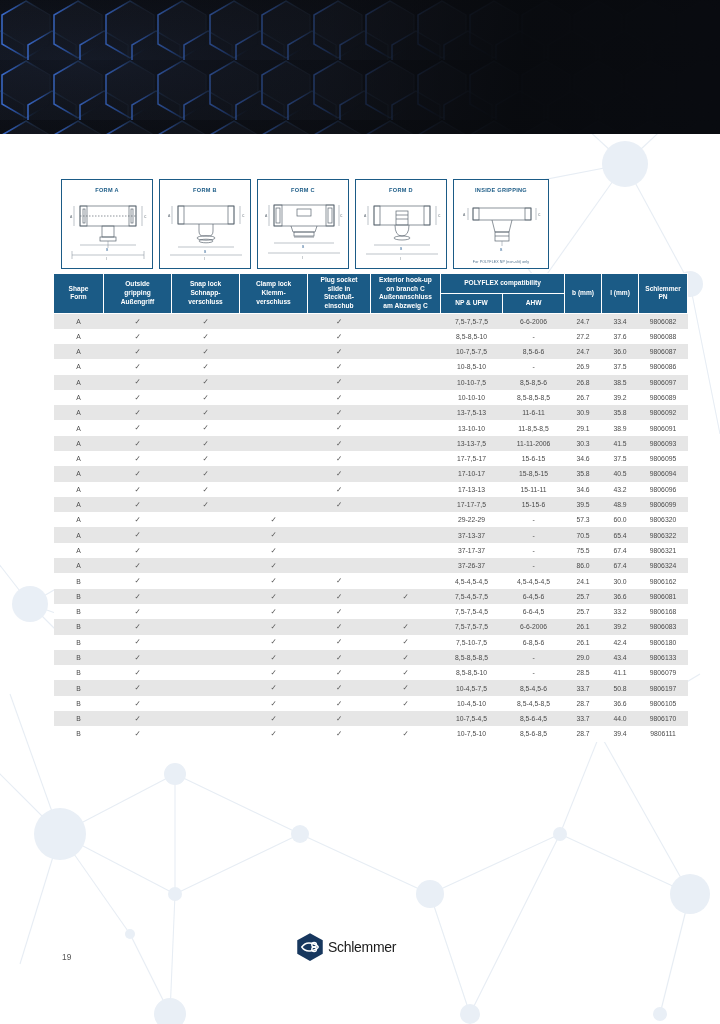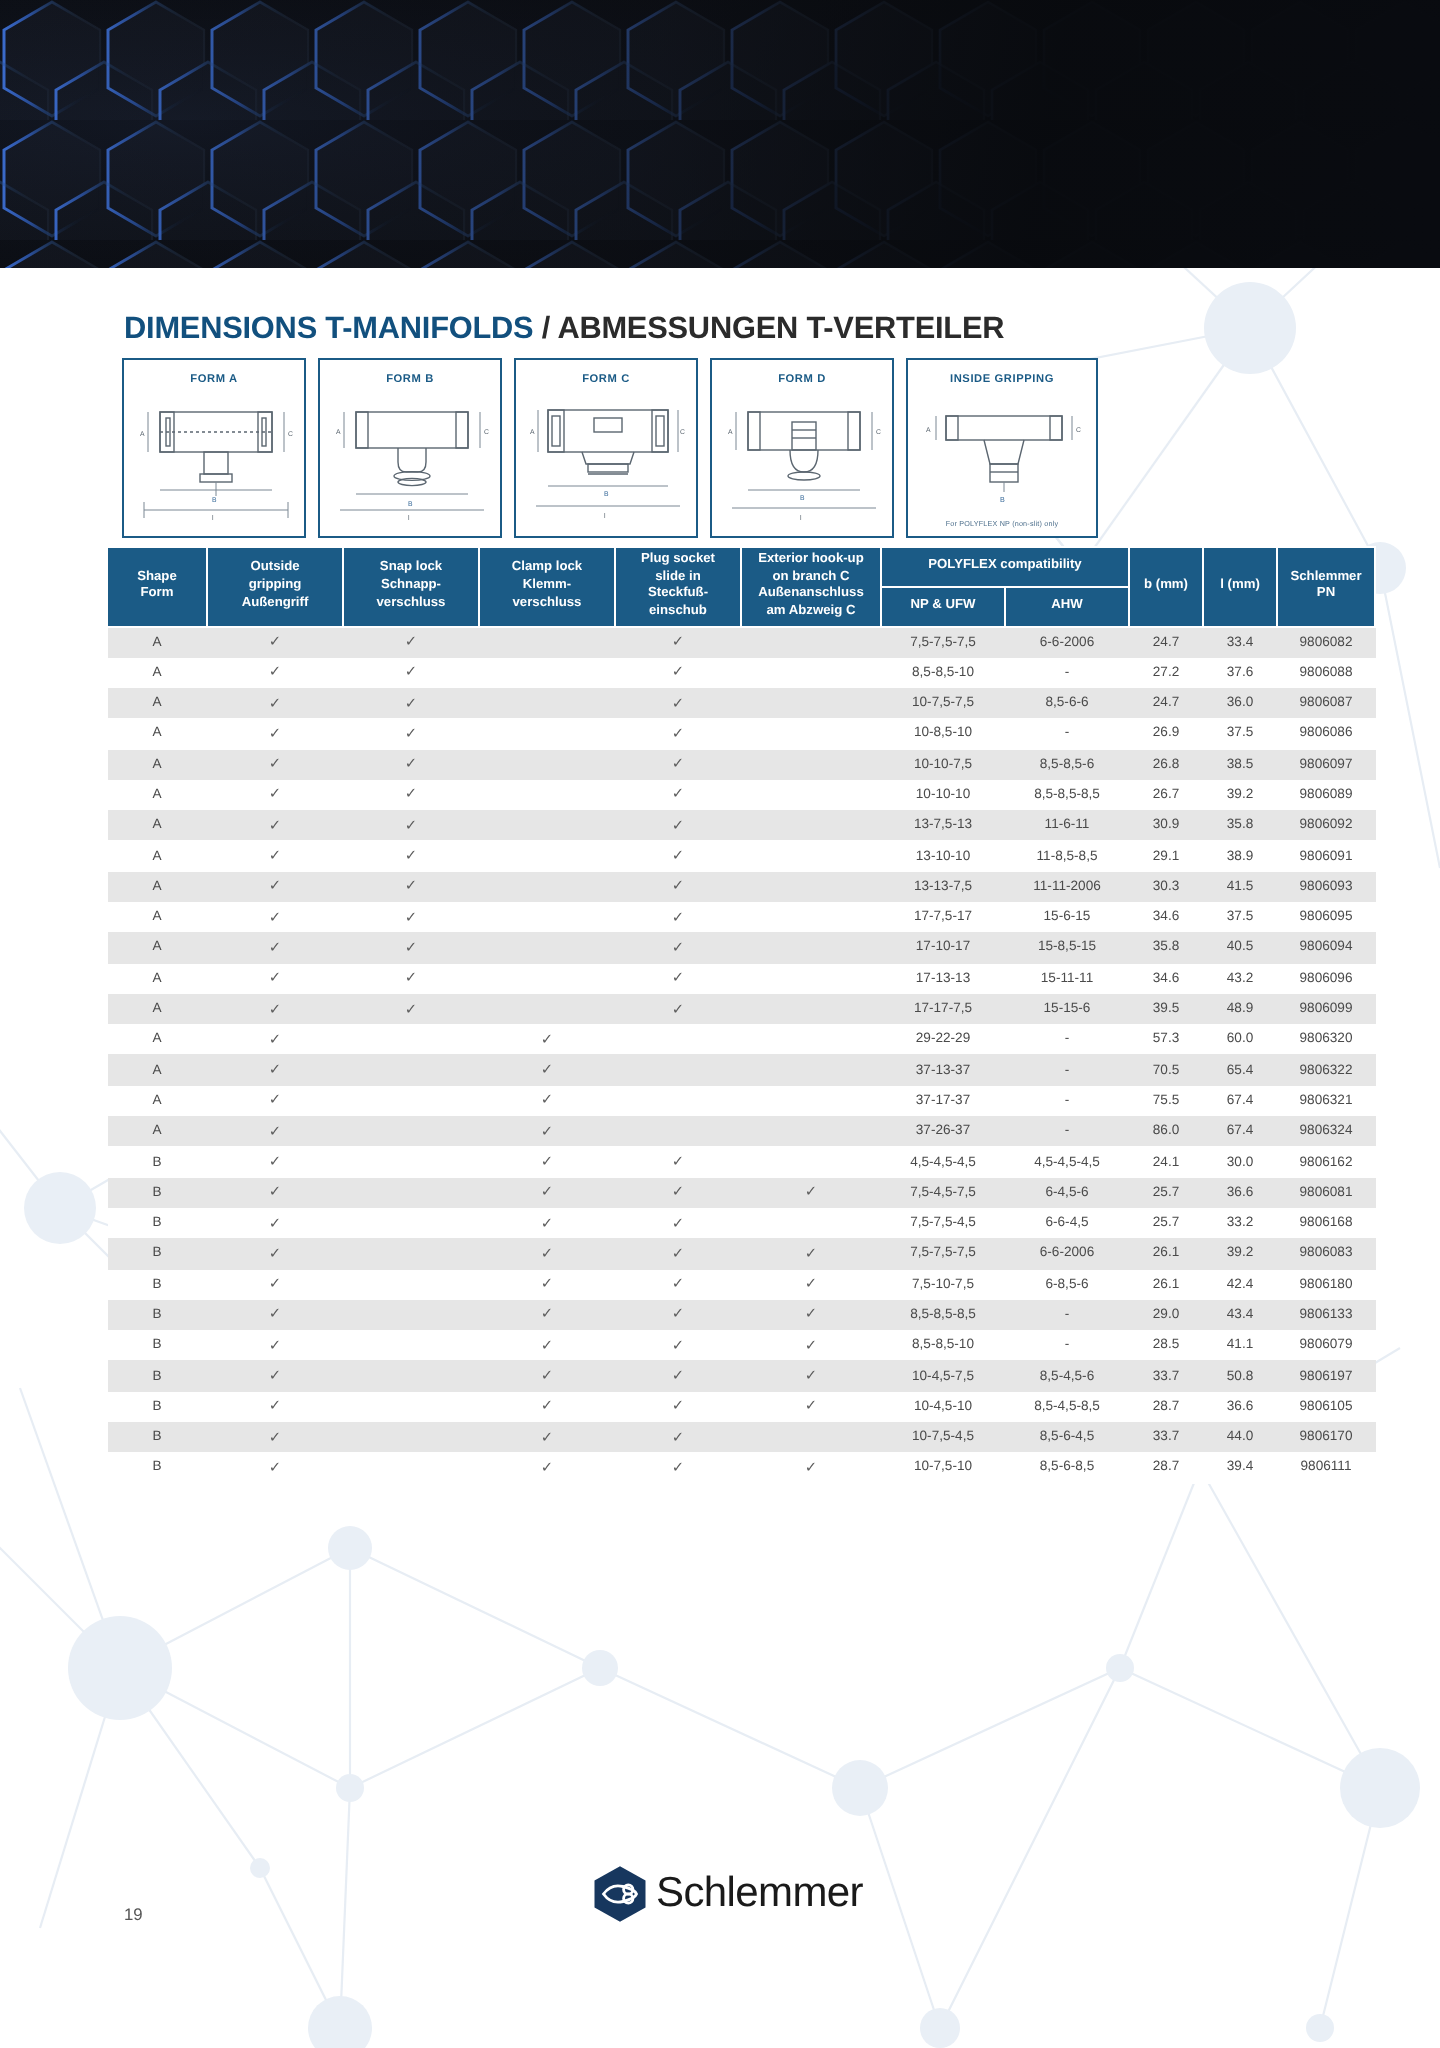--- a/index.html
+++ b/index.html
@@ -137,21 +137,21 @@
     color: #555555;
   }
   .logo {
     position: absolute;
     left: 295px; top: 798px;
     display: flex;
     align-items: center;
     gap: 3px;
   }
   .logo-word {
-    font-size: 21px;
+    font-size: 14px;
     color: #1a1a1a;
     letter-spacing: -0.3px;
     font-family: "Liberation Sans", sans-serif;
   }
 </style>
 </head>
 <body>
 
 <div class="banner">
   <svg width="720" height="134" viewBox="0 0 720 134">
@@ -252,23 +252,20 @@
       <circle cx="600" cy="600" r="6"></circle>
       <circle cx="170" cy="880" r="16"></circle>
       <circle cx="470" cy="880" r="10"></circle>
       <circle cx="660" cy="880" r="7"></circle>
     </g>
   </svg>
 </div>
 
 <div class="content">
 
-  <div class="page-title">
-    <span class="title-blue">DIMENSIONS T-MANIFOLDS</span><span class="title-dark"> / </span><span class="title-dark">ABMESSUNGEN T-VERTEILER</span>
-  </div>
 
   <div class="forms">
 
     <div class="form-card">
       <div class="form-card-title">FORM A</div>
       <div class="form-figure">
         <svg width="82" height="64" viewBox="0 0 82 64">
           <g stroke="#5b6670" stroke-width="0.7" fill="none">
             <rect x="13" y="8" width="56" height="20"></rect>
             <rect x="13" y="8" width="7" height="20"></rect>

